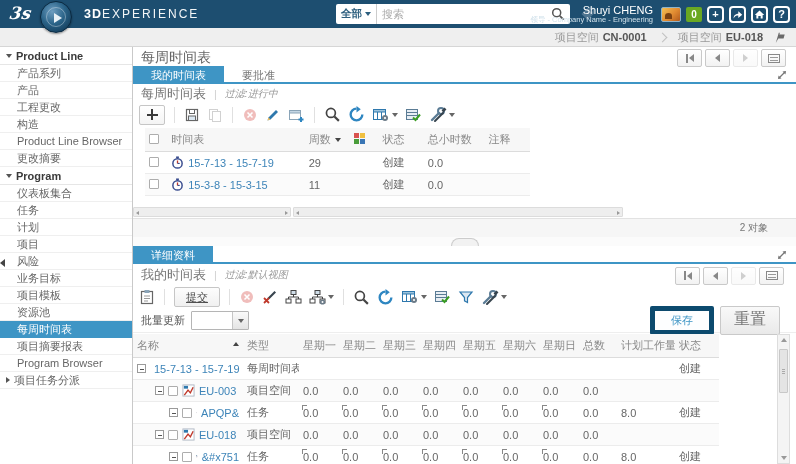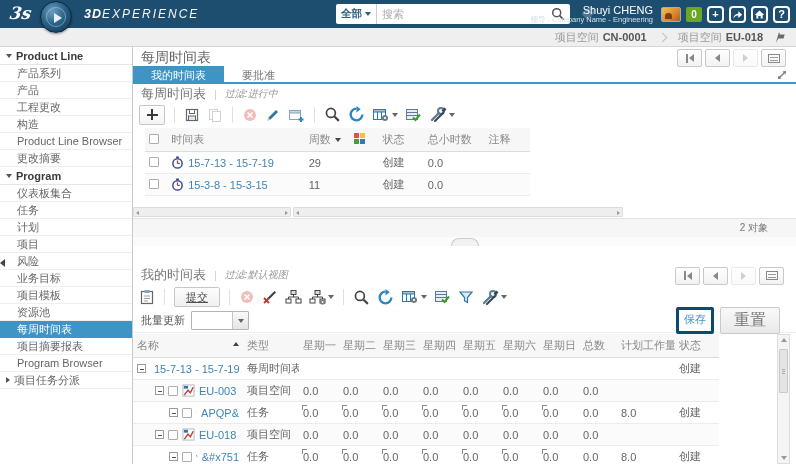--- a/index.html
+++ b/index.html
@@ -6,21 +6,21 @@
   html,body { width:796px; height:464px; overflow:hidden; }
   body { font-family:"Liberation Sans","DejaVu Sans",sans-serif; font-size:12px; color:#555; background:#fff; position:relative; }
   a { text-decoration:none; }
 
   
   .topbar { position:absolute; top:0; left:0; right:0; height:28px; background:#1d4e70; z-index:50; }
   .logo3s { position:absolute; left:10px; top:3px; color:#fff; font-family:"DejaVu Serif",serif; font-style:italic; font-weight:bold; font-size:17px; transform:skewX(-8deg); }
   .compass { position:absolute; left:40px; top:1px; width:32px; height:32px; border-radius:50%; background:radial-gradient(circle at 38% 32%, #6d9dc0 0%, #2a6388 45%, #0b2d48 100%); border:1px solid #0a2940; z-index:60; box-shadow:0 1px 2px rgba(0,0,0,.4); }
   .compass::before { content:""; position:absolute; left:5px; top:5px; right:5px; bottom:5px; border-radius:50%; border:1px solid rgba(255,255,255,.35); }
   .compass::after { content:""; position:absolute; left:13px; top:11px; border-left:8px solid #e8f1f7; border-top:5px solid transparent; border-bottom:5px solid transparent; }
-  .brand { position:absolute; left:84px; top:0; line-height:28px; color:#fff; font-size:12.5px; letter-spacing:1px;font-style:italic; }
+  .brand { position:absolute; left:84px; top:0; line-height:28px; color:#fff; font-size:12.5px; letter-spacing:1px; }
   .brand b { font-weight:bold; }
   .brand span.light { font-weight:normal; opacity:.95; letter-spacing:2px; font-size:12px; }
   .searchbox { position:absolute; left:336px; top:4px; width:234px; height:20px; background:#fff; border-radius:2px; display:flex; align-items:center; overflow:hidden; }
   .scope { padding:0 5px; font-size:10.5px; font-weight:bold; color:#2c5e7e; border-right:1px solid #ccc; height:100%; display:flex; align-items:center; gap:3px; white-space:nowrap; }
   .caret-dn { width:0; height:0; border-left:3.5px solid transparent; border-right:3.5px solid transparent; border-top:4px solid #2c5e7e; display:inline-block; }
   .searchbox input { flex:1; border:none; outline:none; font-size:11px; padding:0 5px; color:#333; font-family:inherit; min-width:0; }
   .searchbox input::placeholder { color:#aaa; }
   .sb-mag { margin-right:5px; flex:none; }
   .tagicon { position:absolute; left:580px; top:6px; }
   .tb-right { position:absolute; right:6px; top:0; height:28px; display:flex; align-items:center; gap:5px; }
@@ -110,21 +110,21 @@
   .gridfoot { position:absolute; left:0; right:0; height:19px; background:#f6f6f6; border-top:1px solid #e2e2e2; font-size:10px; color:#777; display:flex; align-items:center; justify-content:flex-end; padding-right:28px; }
   .splitter { position:absolute; left:0; right:0; height:9px; background:#fbfbfb; }
   .splithandle { position:absolute; left:50%; margin-left:-14px; bottom:0; width:28px; height:8px; background:#f2f2f2; border:1px solid #ccc; border-bottom:none; border-radius:8px 8px 0 0; }
 
   .batchrow { position:absolute; left:0; right:0; height:24px; display:flex; align-items:center; padding:0 8px; gap:6px; border-bottom:1px solid #eee; }
   .batchrow .blabel { font-size:11px; color:#555; }
   .bselect { width:58px; height:19px; border:1px solid #b5b5b5; background:#fff; position:relative; border-radius:1px; }
   .bselect::after { content:""; position:absolute; right:0; top:0; bottom:0; width:15px; background:linear-gradient(#fafafa,#e4e4e4); border-left:1px solid #c5c5c5; }
   .bselect::before { content:""; position:absolute; right:4px; top:7px; width:0; height:0; border-left:3.5px solid transparent; border-right:3.5px solid transparent; border-top:4px solid #666; z-index:2; }
   .bactions { margin-left:auto; display:flex; gap:6px; margin-right:8px; }
-  .btn-save { border:3px solid #0c4a6e; background:#fdfeff; color:#3e95c5; font-size:11px; padding:2px 5px; border-radius:2px; }
+  .btn-save { border:5px solid #0c4a6e; background:#fdfeff; color:#3e95c5; font-size:11px; padding:2px 16px; border-radius:2px; }
   .btn-reset { border:1px solid #c9c9c9; background:linear-gradient(#f9f9f9,#e9e9e9); color:#777; font-size:16px; padding:2px 13px; border-radius:2px; }
 </style>
 </head>
 <body>
 
 <div class="topbar">
   <div class="logo3s">3s</div>
   <div class="compass"></div>
   <div class="brand"><b>3D</b><span class="light">EXPERIENCE</span></div>
 
@@ -442,20 +442,28 @@
     <div class="gridfoot" style="top:171px;">
       <span>2 对象</span>
     </div>
 
     <div class="splitter" style="top:190px;">
         <div class="splithandle"></div>
       </div>
 
     <div style="position:absolute;top:199px;left:0;right:0;bottom:0;">
 
+      <div class="tabsrow" style="top:0;">
+        <div class="tab act">详细资料</div>
+        <svg class="expandic" width="12" height="12" viewBox="0 0 12 12">
+            <line x1="3" y1="9" x2="9" y2="3" stroke="#777" stroke-width="1.3"></line>
+            <path d="M6.5 2.5 L10 2 L9.5 5.5 Z" fill="#777"></path>
+            <path d="M5.5 9.5 L2 10 L2.5 6.5 Z" fill="#777"></path>
+          </svg>
+      </div>
 
       <div class="sechdr" style="top:20px;">
         <span class="st">我的时间表</span>
         <span class="sep">|</span>
         <span class="flt">过滤:默认视图</span>
         <span class="navbtns" style="top:1px;position:relative;margin-left:auto;right:4px;">
           <span class="nbtn">
               <span class="bar-l"></span>
               <span class="tri-l"></span>
             </span>

